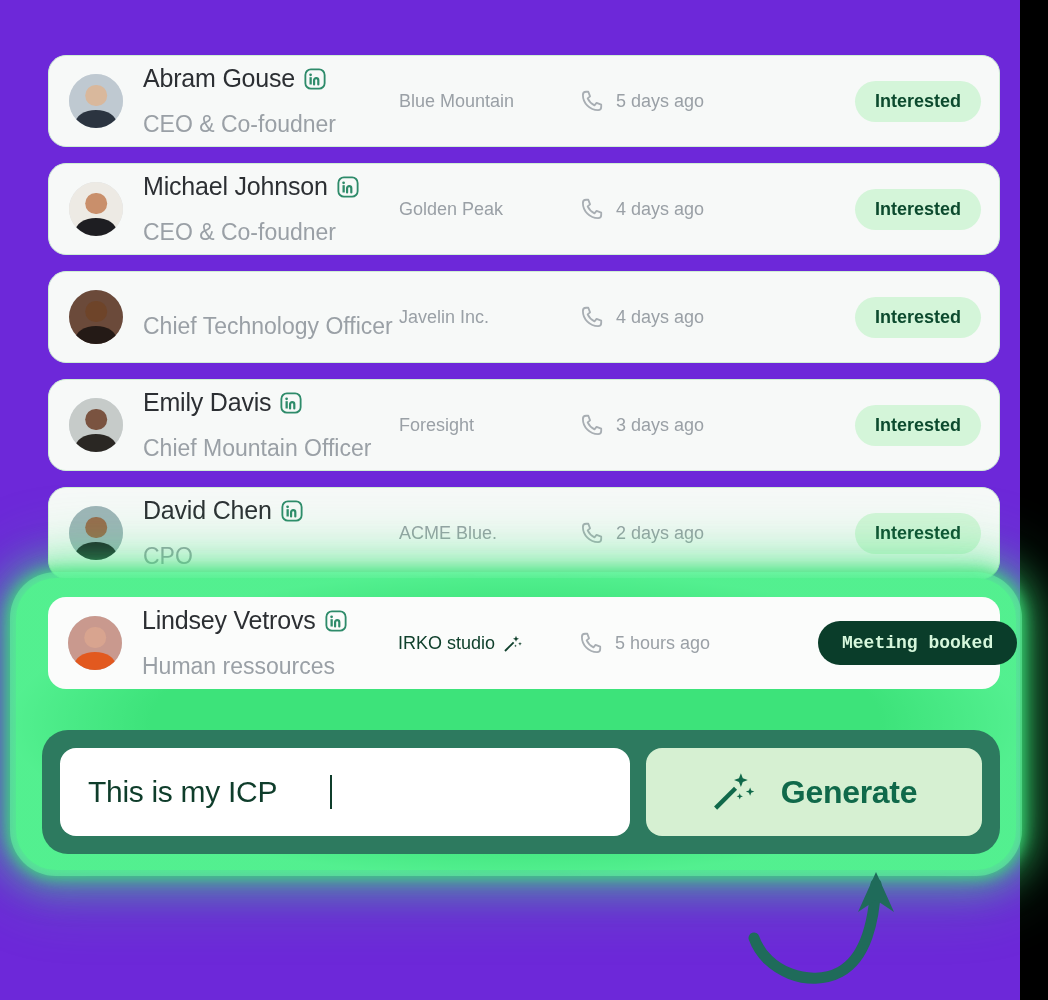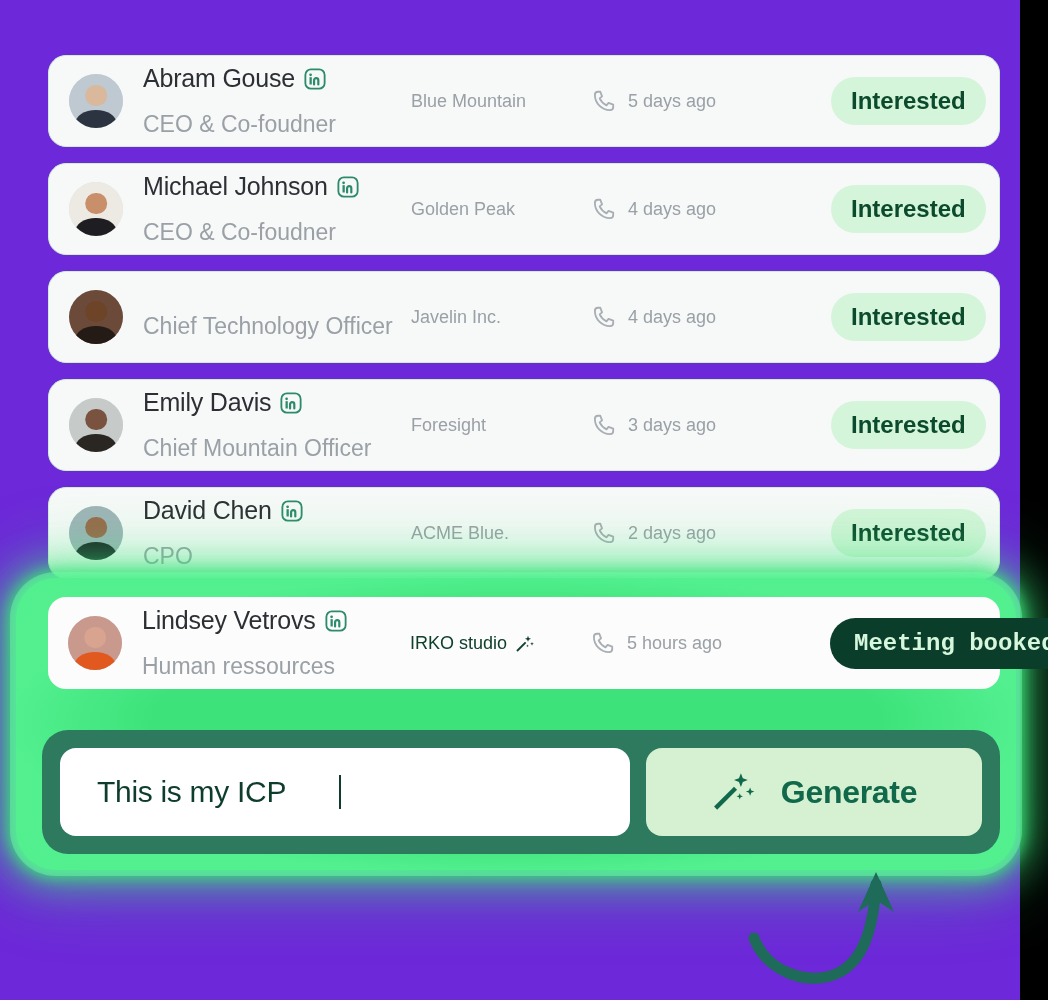--- a/index.html
+++ b/index.html
@@ -95,21 +95,21 @@
     margin-top: 18px;
     white-space: nowrap;
   }
 
   .company {
     flex: 0 0 180px;
     width: 180px;
     font-size: 18px;
     color: #9AA0A6;
     white-space: nowrap;
-    margin-left: 18px;
+    margin-left: 6px;
   }
   .company.accent {
     color: #10402C;
     display: flex;
     align-items: flex-end;
     gap: 8px;
   }
 
   .called {
     flex: 0 0 240px;
@@ -124,21 +124,21 @@
   .phone-icon { width: 26px; height: 26px; flex: 0 0 26px; display:block; }
 
   .badge-slot {
     flex: 1;
     display: flex;
     justify-content: flex-end;
     padding-right: 18px;
   }
 
   .badge {
-    font-size: 24px;
+    font-size: 18px;
     font-weight: bold;
     border-radius: 999px;
     padding: 10px 20px;
     white-space: nowrap;
   }
   .badge.interested { background: #D4F5D9; color: #0C4A2E; }
   .badge.booked     { background: #0A3D2A; color: #D6F7DC; padding: 12px 24px; font-family: Liberation Mono, monospace; }
 
   
   #glow-panel {
@@ -192,21 +192,21 @@
     gap: 16px;
   }
 
   #prompt-input {
     flex: 1;
     height: 88px;
     background: #FFFFFF;
     border-radius: 16px;
     display: flex;
     align-items: center;
-    padding-left: 37px;
+    padding-left: 28px;
     font-size: 30px;
     color: #0F3D2B;
     letter-spacing: -0.3px;
     gap: 41px;
   }
 
   .caret {
     display: inline-block;
     width: 2px;
     height: 34px;

